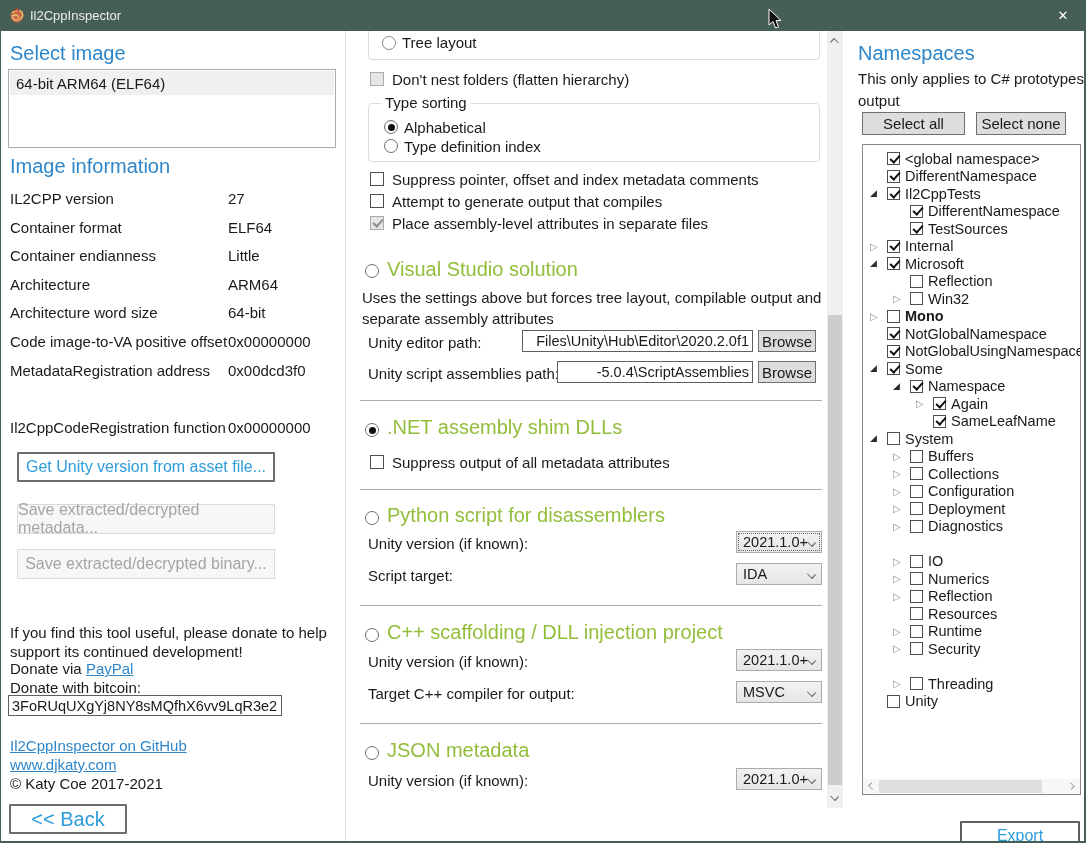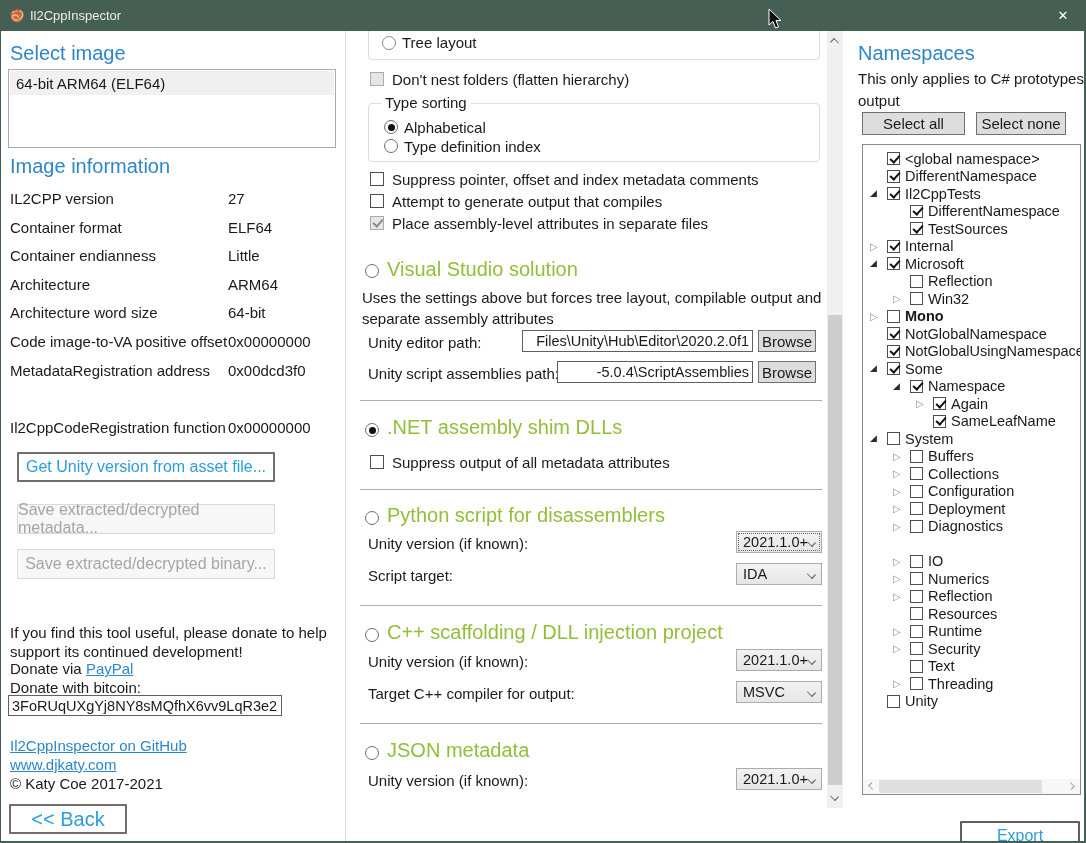--- a/index.html
+++ b/index.html
@@ -394,24 +394,20 @@
     <div class="tnode" style="top: 477.5px;">
       <span class="expander collapsed" style="left: 30px;">▷</span>
       <span class="tcb" style="left: 47px;"></span>
       <span class="tlabel" style="left: 65px;">Runtime</span>
     </div>
     <div class="tnode" style="top: 495px;">
       <span class="expander collapsed" style="left: 30px;">▷</span>
       <span class="tcb" style="left: 47px;"></span>
       <span class="tlabel" style="left: 65px;">Security</span>
     </div>
-    <div class="tnode" style="top: 512.5px;">
-      <span class="tcb" style="left: 47px;"></span>
-      <span class="tlabel" style="left: 65px;">Text</span>
-    </div>
     <div class="tnode" style="top: 530px;">
       <span class="expander collapsed" style="left: 30px;">▷</span>
       <span class="tcb" style="left: 47px;"></span>
       <span class="tlabel" style="left: 65px;">Threading</span>
     </div>
     <div class="tnode" style="top: 547.5px;">
       <span class="tcb" style="left: 24px;"></span>
       <span class="tlabel" style="left: 42px;">Unity</span>
     </div>
   </div>

